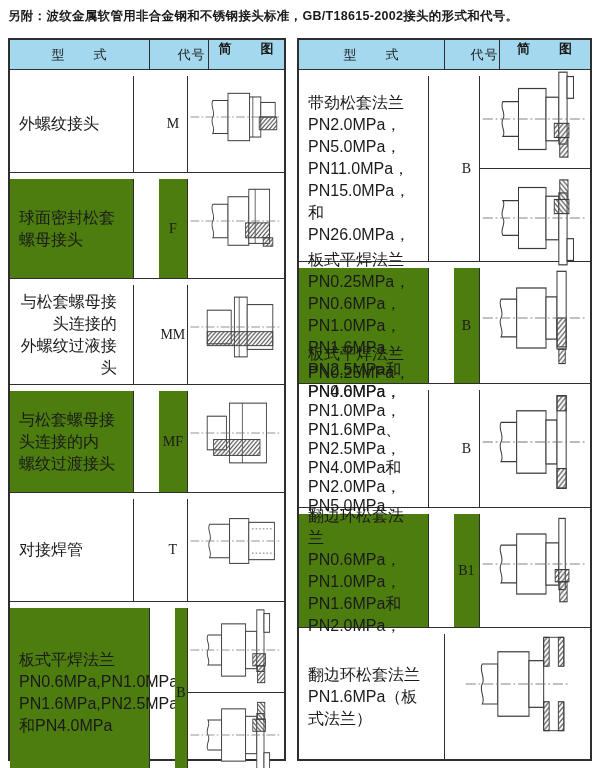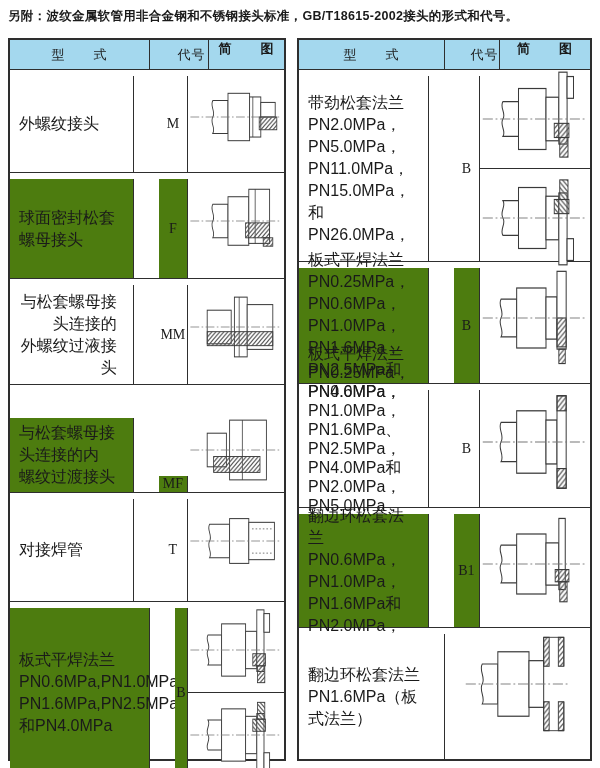--- a/index.html
+++ b/index.html
@@ -32,21 +32,21 @@
   .half.hb{border-bottom:none;}
   .head{height:30px;background:#a4d8ee;}
   .head .c{justify-content:center;font-size:13px;letter-spacing:1px;padding:0;}
   .hl{background:#4d7c0f;}
   
   .dg .s{fill:#ffffff;stroke:#3a3a3a;stroke-width:1.1;}
   .dg .hh{fill:url(#h);stroke:#3a3a3a;stroke-width:1;}
   .dg .il{stroke:#3a3a3a;stroke-width:.9;fill:none;}
   .dg .cl{stroke:#777;stroke-width:.9;stroke-dasharray:11 3 2 3;}
   .dg .dt{stroke:#555;stroke-width:.9;stroke-dasharray:2 2.5;}
-  .r1l{height:97px;} .r2l{height:100px;} .r3l{height:100px;text-align:right;} .r4l{height:102px;align-items:flex-end;} .r5l{height:103px;text-align:right;}
+  .r1l{height:97px;} .r2l{height:100px;} .r3l{height:100px;text-align:right;} .r4l{height:102px;} .r5l{height:103px;text-align:right;}
   .r1r{height:186px;} .r2r{height:116px;} .r3r{height:118px;} .r4r{height:114px;}
 </style>
 </head>
 <body>
 
 <svg width="0" height="0" style="position:absolute" aria-hidden="true">
   <defs>
     <pattern id="h" width="5" height="5" patternUnits="userSpaceOnUse">
       <path d="M0,5 L5,0 M-1,1 L1,-1 M4,6 L6,4" stroke="#555" stroke-width="1.3"></path>
     </pattern>

